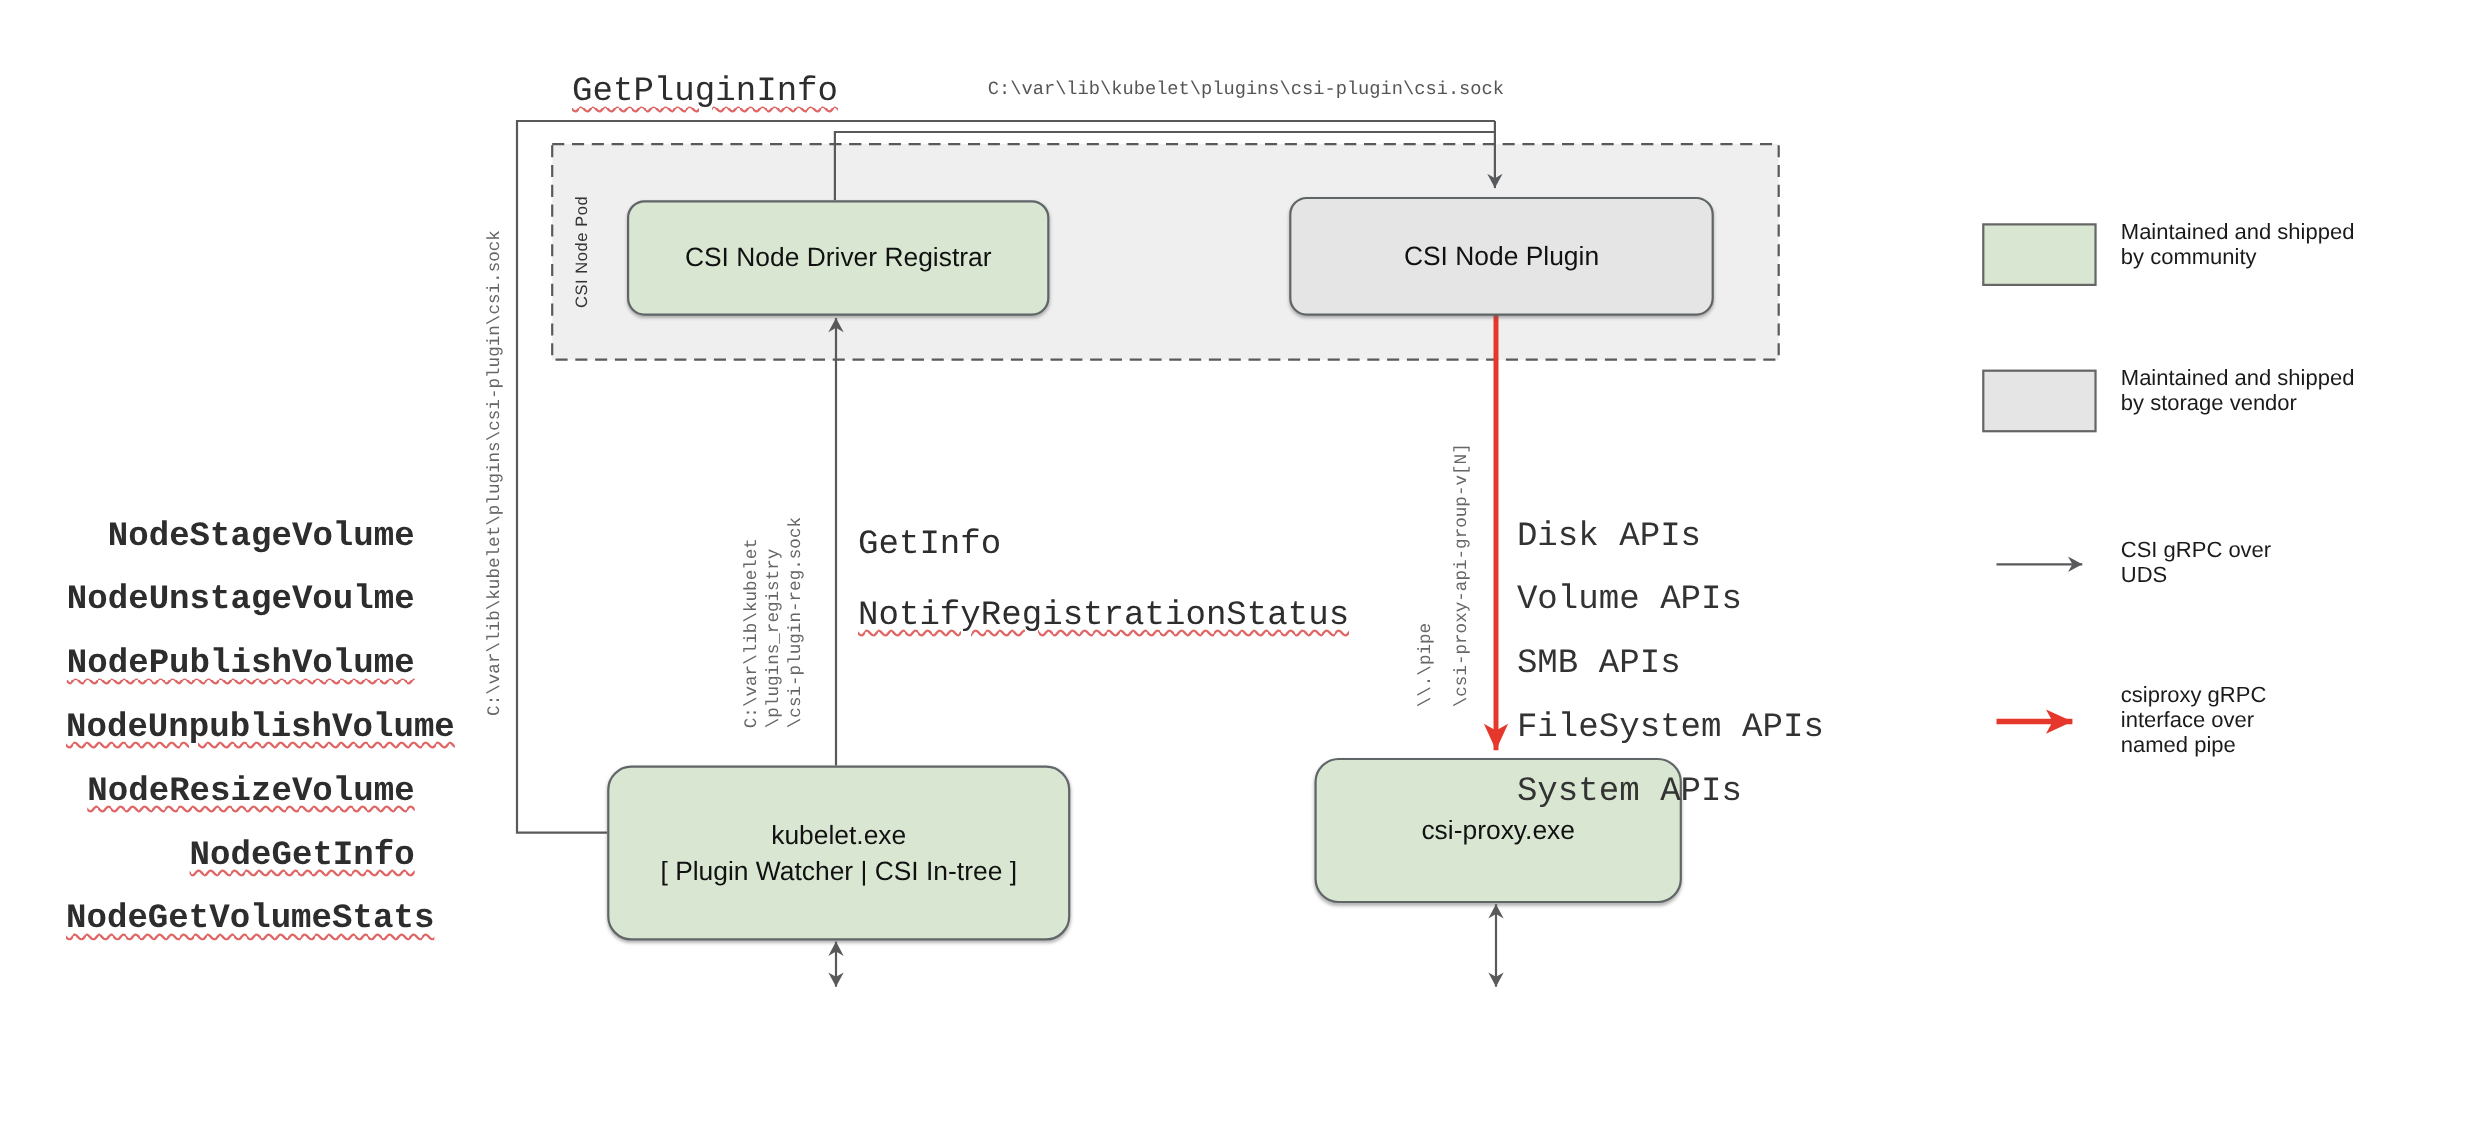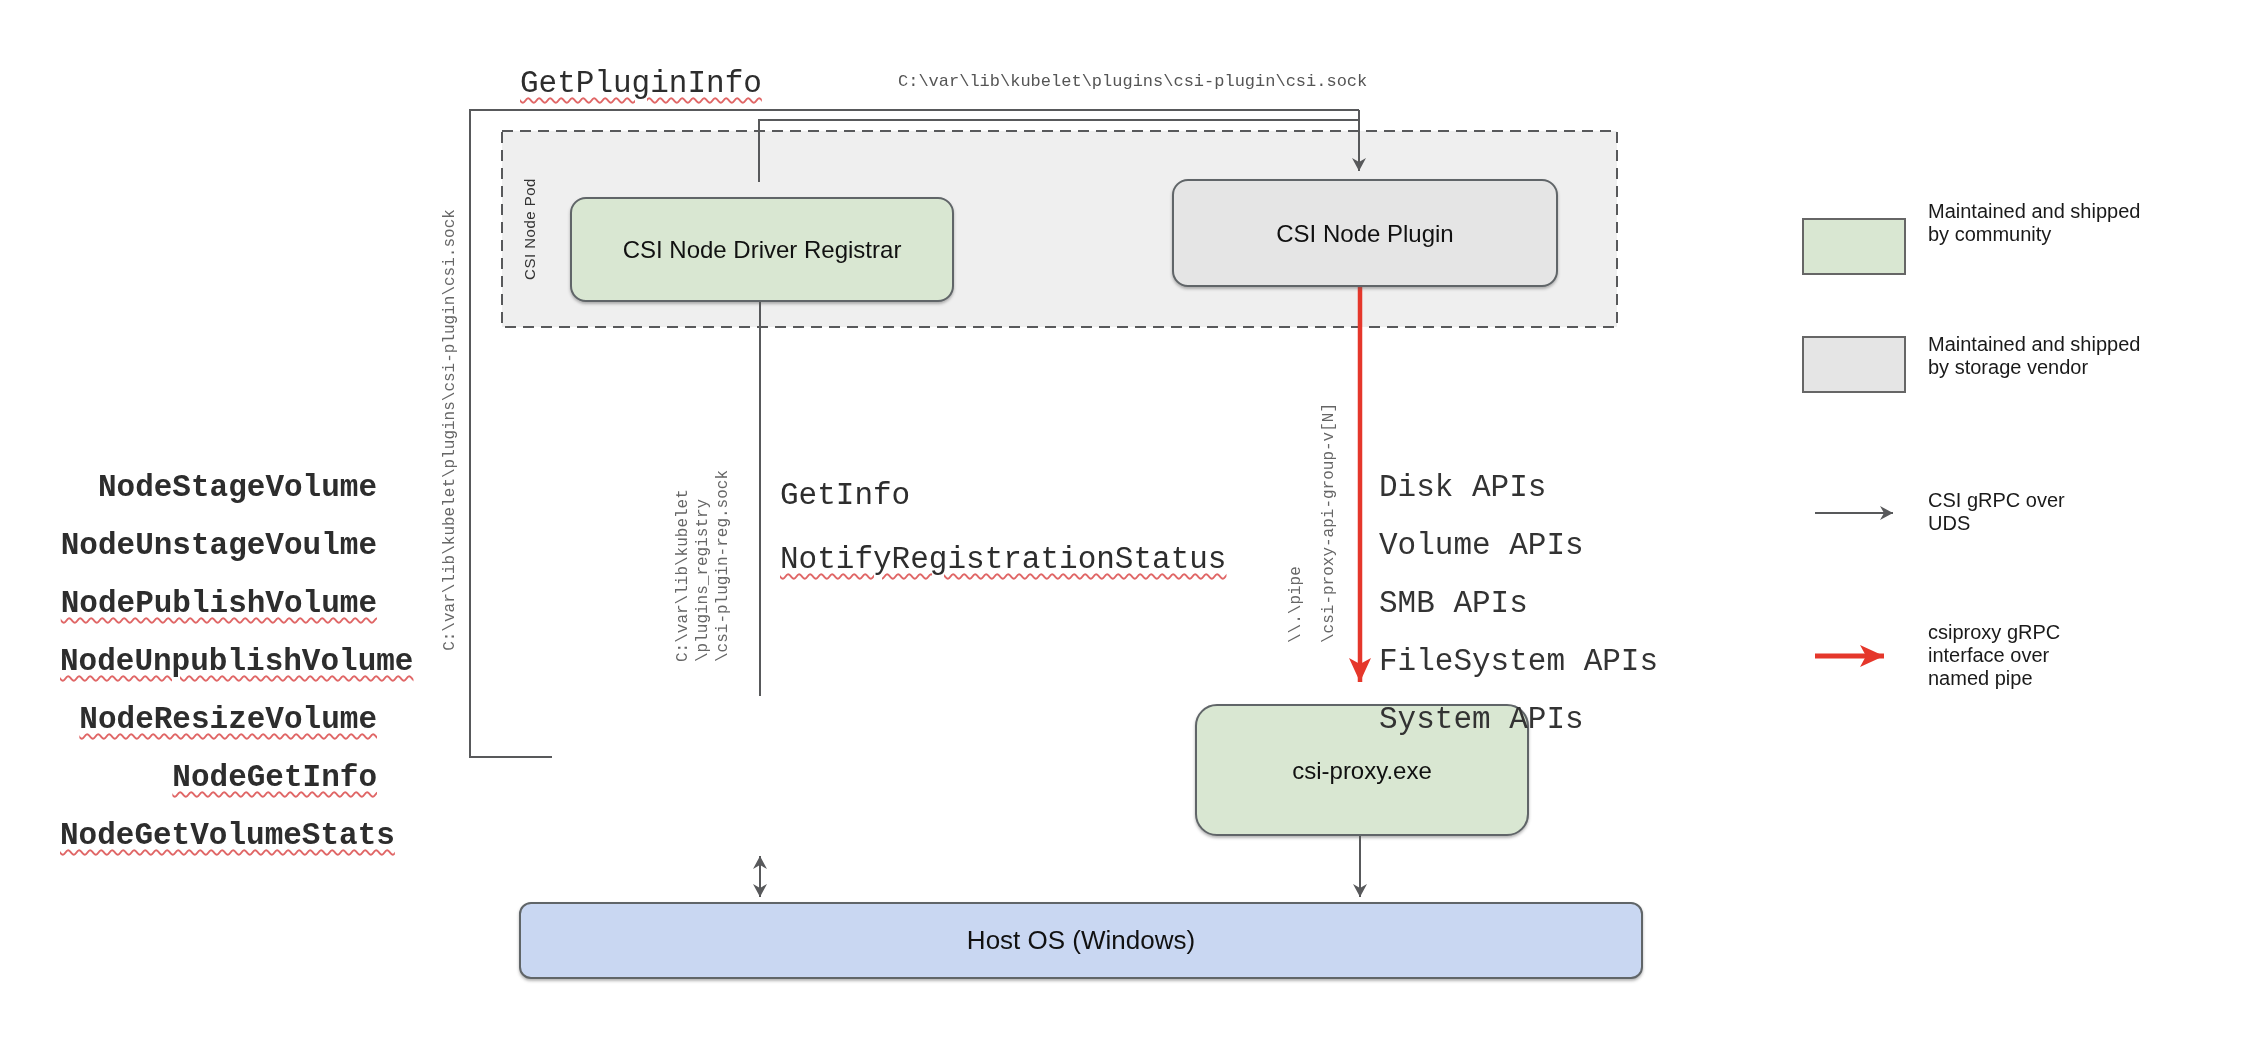--- a/index.html
+++ b/index.html
@@ -9,21 +9,21 @@
   }
   svg.wires{position:absolute;left:0;top:0;width:2252px;height:1044px;}
 
   
   .nodebox{
     position:absolute;display:flex;flex-direction:column;align-items:center;justify-content:center;
     border:2px solid #606568;color:#111;text-align:center;
     box-shadow:0 2px 3px rgba(90,90,90,.45);
     font-size:24px;line-height:33px;
   }
-  .green{background:#d9e7d2;margin-top:15px;}
+  .green{background:#d9e7d2;}
   .yellow{background:#e5e5e5;}
   .blue{background:#c9d7f2;}
   .box-registrar{left:570px;top:182px;width:380px;height:101px;border-radius:16px;}
   .box-plugin{left:1172px;top:179px;width:382px;height:104px;border-radius:16px;}
   .box-kubelet{left:552px;top:696px;width:417px;height:155px;border-radius:22px;}
   .box-proxy{left:1195px;top:689px;width:330px;height:128px;border-radius:22px;}
   .box-host{left:519px;top:902px;width:1120px;height:73px;border-radius:12px;font-size:26px;}
 
   .pod-label{
     position:absolute;left:529px;top:229px;transform:translate(-50%,-50%) rotate(-90deg);
@@ -97,25 +97,26 @@
   </svg>
 
   <div class="pod-label">CSI Node Pod</div>
 
   <div class="nodebox green box-registrar">
     <div>CSI Node Driver Registrar</div>
   </div>
   <div class="nodebox yellow box-plugin">
     <div>CSI Node Plugin</div>
   </div>
+  <div class="nodebox green box-kubelet">
+    <div>kubelet.exe</div>
+    <div>[ Plugin Watcher | CSI In-tree ]</div>
+  </div>
   <div class="nodebox green box-proxy">
     <div>csi-proxy.exe</div>
-  </div>
-  <div class="nodebox blue box-host">
-    <div>Host OS (Windows)</div>
   </div>
 
   <div class="lbl mono big-mono squiggle lbl-getplugininfo">GetPluginInfo</div>
 
   <div class="lbl mono lbl-topsock">C:\var\lib\kubelet\plugins\csi-plugin\csi.sock</div>
 
   <div class="lbl mono big-mono lbl-nodecalls">
     <div>NodeStageVolume</div>
     <div>NodeUnstageVoulme</div>
     <div class="squiggle">NodePublishVolume</div>

